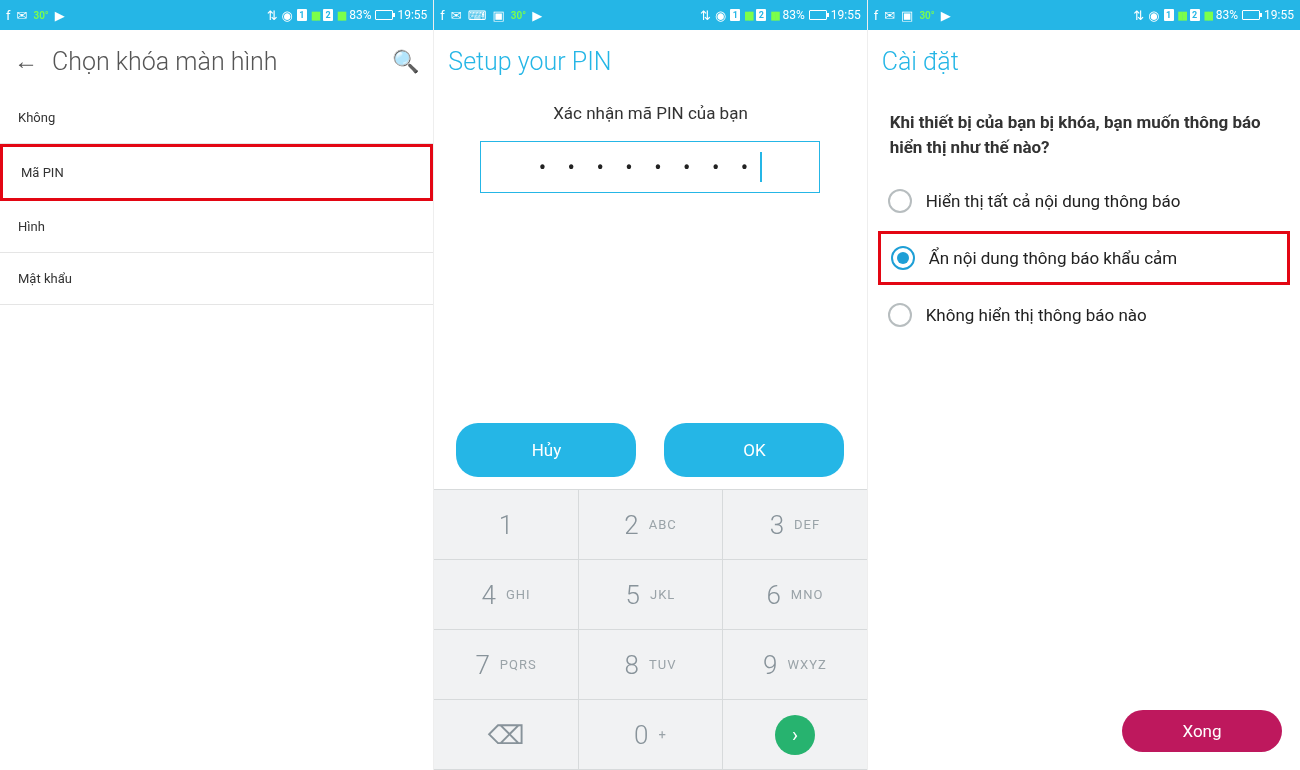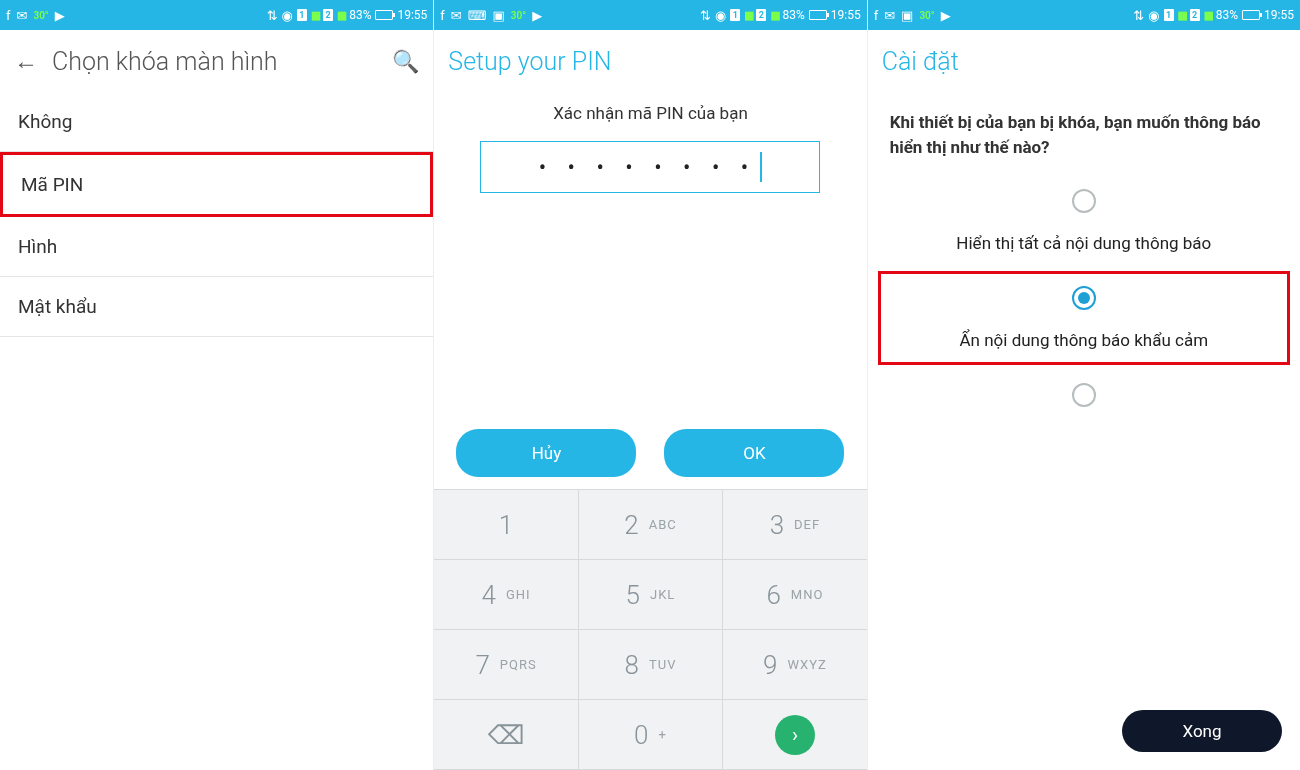--- a/index.html
+++ b/index.html
@@ -58,21 +58,21 @@
     gap: 14px;
   }
   .appbar.accent .title { color: #25b6e6; }
   .title { font-size: 25px; font-weight: 300; color: #555; }
   .back-arrow { font-size: 24px; color: #555; }
   .search-icon { margin-left: auto; font-size: 22px; color: #555; }
   
   .list { display: flex; flex-direction: column; }
   .list-item {
     padding: 18px 18px;
-    font-size: 19px;
+    font-size: 13px;
     color: #333;
     border-bottom: 1px solid #e5e5e5;
   }
   .highlight-red { border: 3px solid #e30613; }
   
   .pin-prompt {
     text-align: center;
     font-size: 17px;
     color: #333;
     margin-top: 11px;
@@ -91,21 +91,21 @@
     position: relative;
   }
   .pin-caret {
     width: 2px; height: 30px; background: #25b6e6; margin-left: 4px;
   }
   .pill-row {
     display: flex; gap: 28px; justify-content: center;
     margin-top: auto; padding: 12px 18px 12px;
   }
   .pill {
-    flex: 1; max-width: 180px; height: 48px;
+    flex: 1; max-width: 180px; height: 54px;
     background: #25b6e6; color: #fff;
     border-radius: 22px;
     display: flex; align-items: center; justify-content: center;
     font-size: 17px;
   }
   
   .keypad {
     background: #f1f2f3;
     border-top: 1px solid #d7dadb;
   }
@@ -132,43 +132,43 @@
   
   .question {
     padding: 18px 22px 12px;
     font-size: 17px;
     color: #333;
     line-height: 1.45;
     font-weight: bold;
   }
   .radio-list { padding: 6px 10px; display: flex; flex-direction: column; gap: 6px; }
   .radio-item {
-    display: flex; align-items: center; gap: 20px;
+    display: flex; align-items: center; gap: 14px;
     padding: 12px 10px;
-    font-size: 17px; color: #222; flex-direction: column;
+    font-size: 17px; color: #222;
   }
   .radio-item.boxed { border: 3px solid #e30613; }
   .radio-outer {
     width: 24px; height: 24px; border-radius: 50%;
     border: 2px solid #b7bdbf; display: flex;
     align-items: center; justify-content: center; flex-shrink: 0;
   }
   .radio-item.selected .radio-outer { border-color: #1e9fd6; }
   .radio-inner {
     width: 12px; height: 12px; border-radius: 50%;
     background: #1e9fd6; display: none;
   }
   .radio-item.selected .radio-inner { display: block; }
   .done-row {
     margin-top: auto;
     display: flex; justify-content: flex-end;
     padding: 18px;
   }
   .done-btn {
-    width: 160px; height: 42px; background: #0f172a; color: #fff;
+    width: 160px; height: 42px; background: #be185d; color: #fff;
     border-radius: 21px; display: flex; align-items: center; justify-content: center;
     font-size: 17px;
   }
   .spacer { flex: 1; }
 </style>
 </head>
 <body>
 
 <div class="panel">
   <div class="status-bar">
@@ -326,18 +326,19 @@
         <span>Hiển thị tất cả nội dung thông báo</span>
       </div>
       <div class="radio-item selected boxed">
         <div class="radio-outer">
           <div class="radio-inner"></div>
         </div>
         <span>Ẩn nội dung thông báo khẩu cảm</span>
       </div>
       <div class="radio-item">
         <div class="radio-outer"></div>
+        <span>Không hiển thị thông báo nào</span>
       </div>
     </div>
   <div class="done-row">
     <div class="done-btn">Xong</div>
   </div>
 </div>
 
 </body></html>

